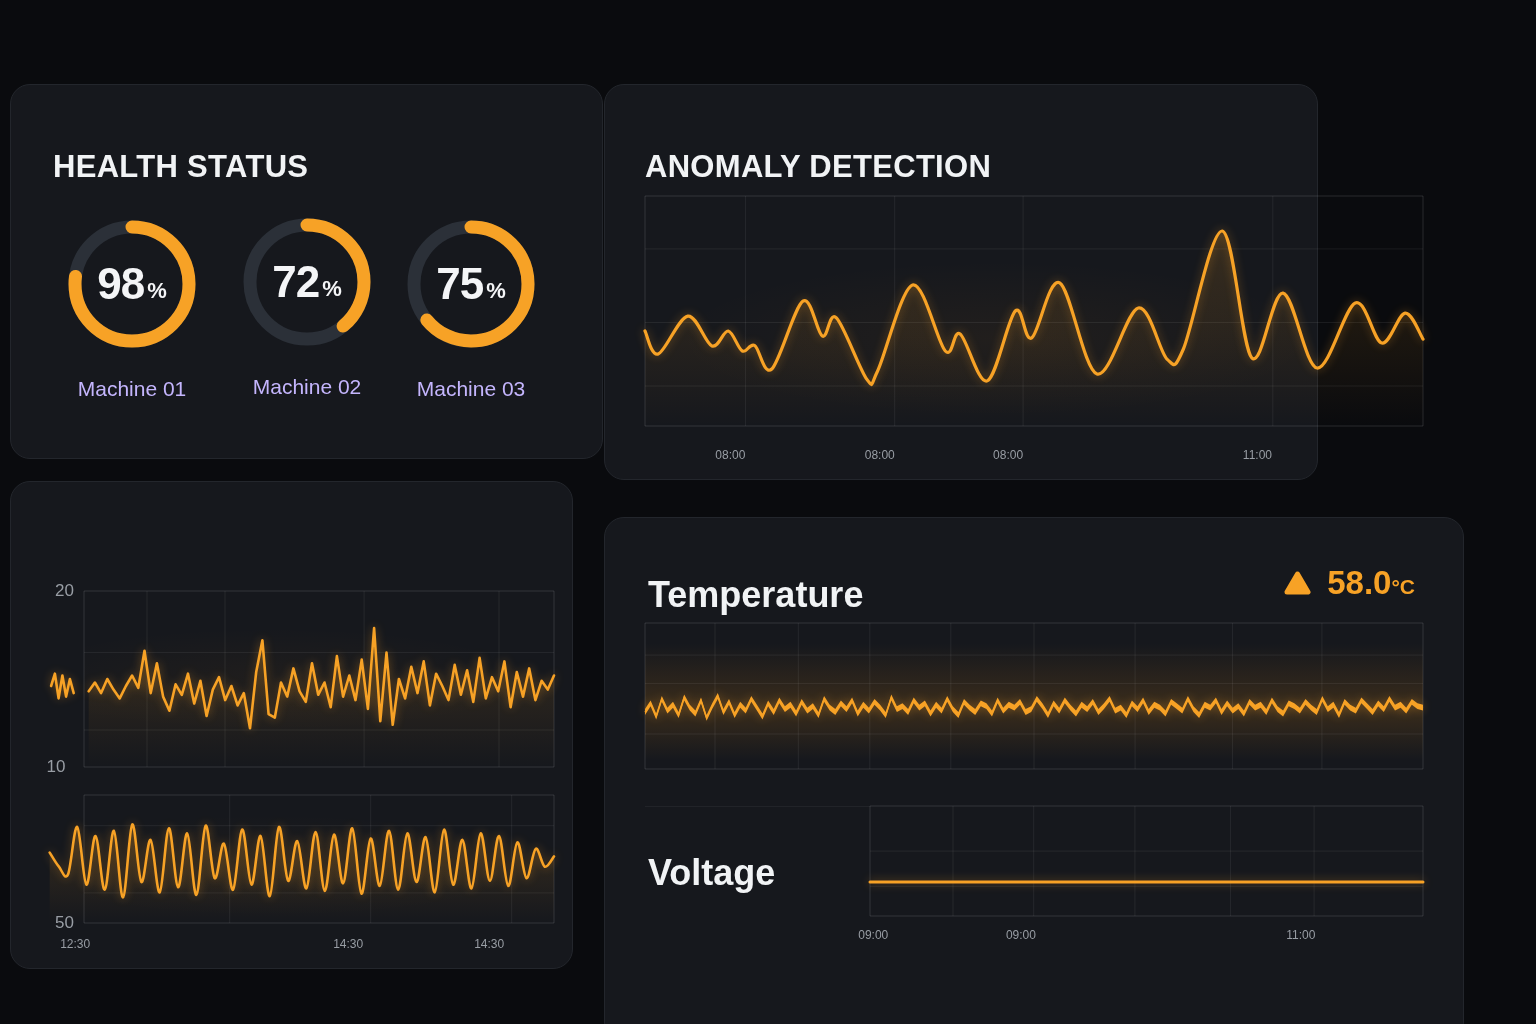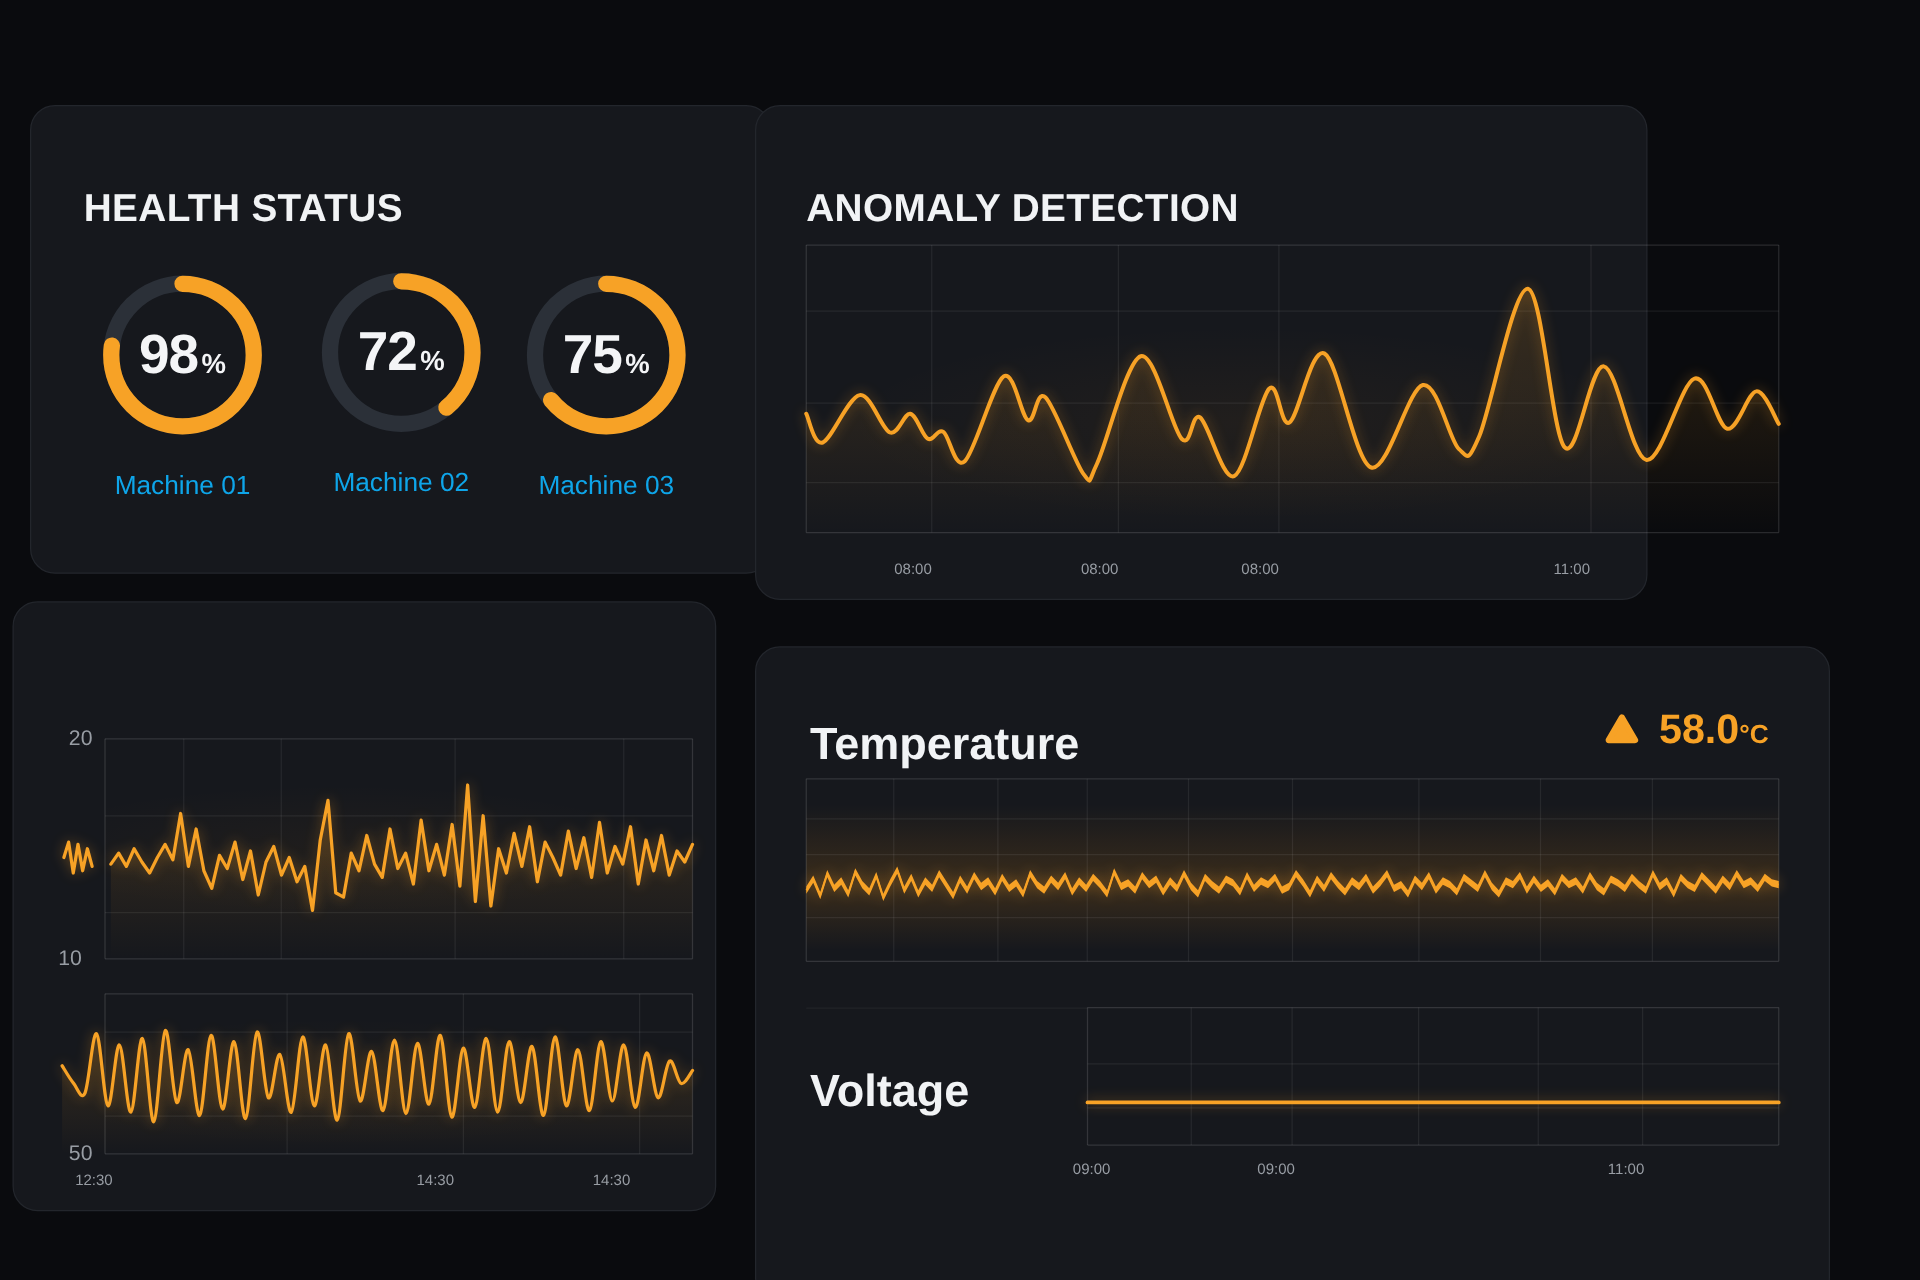--- a/index.html
+++ b/index.html
@@ -1,19 +1,19 @@
 <!DOCTYPE html>
 <html><head>
 <meta charset="utf-8">
 <style>
   html,body{margin:0;padding:0;background:#0a0b0e;width:1536px;height:1024px;overflow:hidden;
     font-family:"Liberation Sans","DejaVu Sans",sans-serif;}
   .stage{position:relative;width:1536px;height:1024px;background:#0a0b0e;}
   .panel{position:absolute;background:#16181d;border:1px solid #23262c;border-radius:20px;box-sizing:border-box;}
-  #panel-health{left:24px;top:84px;width:593px;height:375px;}
+  #panel-health{left:10px;top:84px;width:593px;height:375px;}
   #panel-anomaly{left:604px;top:84px;width:714px;height:396px;}
   #panel-vibration{left:10px;top:481px;width:563px;height:488px;}
   #panel-power{left:604px;top:517px;width:860px;height:525px;}
 
   .panel-title{position:absolute;color:#f1f3f5;font-weight:700;letter-spacing:.3px;white-space:nowrap;}
   .caps-title{font-size:31px;}
   .case-title{font-size:36px;letter-spacing:0;}
   #health-title{left:42px;top:38px;}
   #anomaly-title{left:40px;top:38px;}
   #vibration-title{left:42px;top:24px;}
@@ -24,21 +24,21 @@
   .gauge{position:absolute;width:130px;text-align:center;}
   #gauge-0{left:56px;top:134px;}
   #gauge-1{left:231px;top:132px;}
   #gauge-2{left:395px;top:134px;}
   .gauge-svg{width:130px;height:130px;display:block;}
   .gauge-track{fill:none;stroke:#2b3038;stroke-width:13;}
   .gauge-arc{fill:none;stroke:#f7a226;stroke-width:13;stroke-linecap:round;}
   .gauge-value{position:absolute;left:0;top:0;width:130px;height:130px;display:flex;align-items:center;justify-content:center;color:#f4f5f7;}
   .gauge-num{font-size:44px;font-weight:700;letter-spacing:-1px;}
   .gauge-pct{font-size:22px;font-weight:700;margin-left:3px;transform:translateY(7px);}
-  .gauge-label{margin-top:28px;font-size:21px;color:#0ea5e9;}
+  .gauge-label{margin-top:28px;font-size:21px;color:#c4b5fd;}
 
   
   .chart{position:absolute;}
   #anomaly-chart{left:40px;top:111px;width:778px;height:230px;
      background:radial-gradient(55% 45% at 45% 62%, rgba(246,150,25,.05), transparent 75%);}
   #vib-top{left:73px;top:109px;width:470px;height:160px;
      background:radial-gradient(70% 40% at 40% 55%, rgba(246,150,25,.045), transparent 80%);}
   #vib-bottom{left:73px;top:313px;width:470px;height:128px;
      background:radial-gradient(70% 50% at 40% 55%, rgba(246,150,25,.04), transparent 80%);}
   #temp-chart{left:40px;top:105px;width:778px;height:146px;

